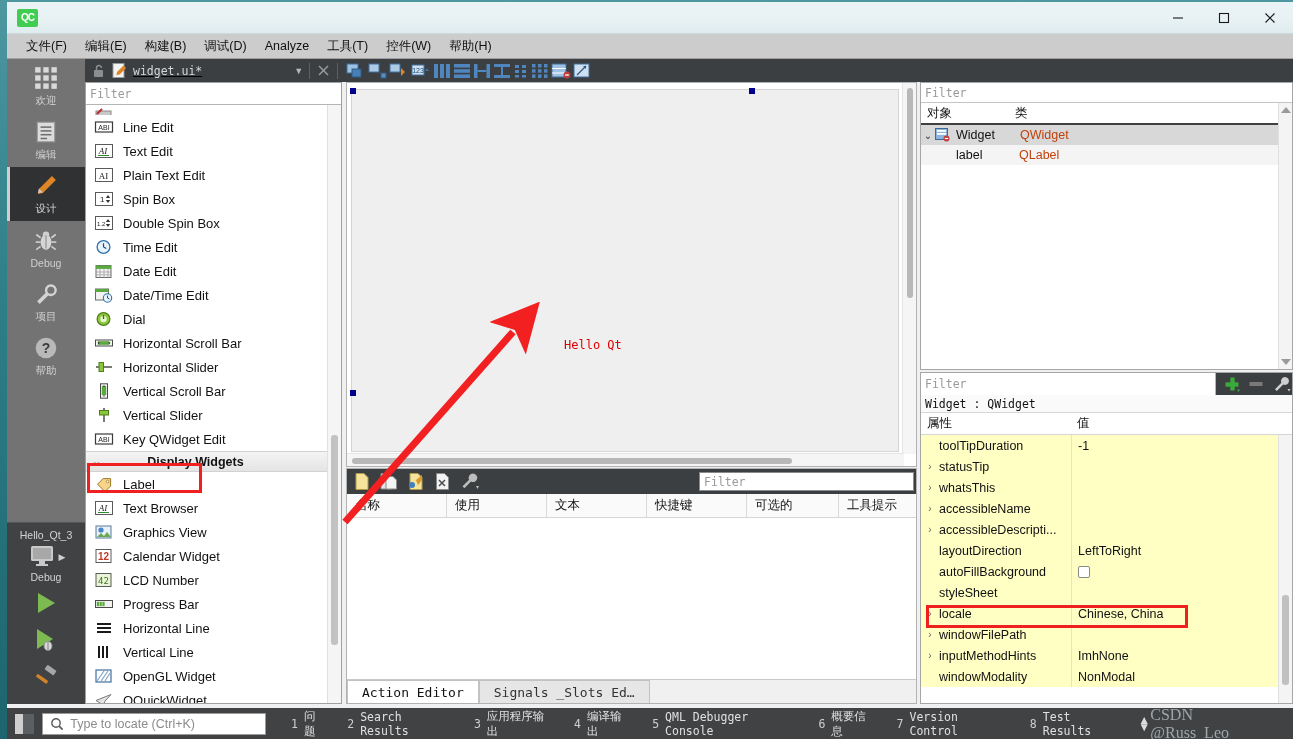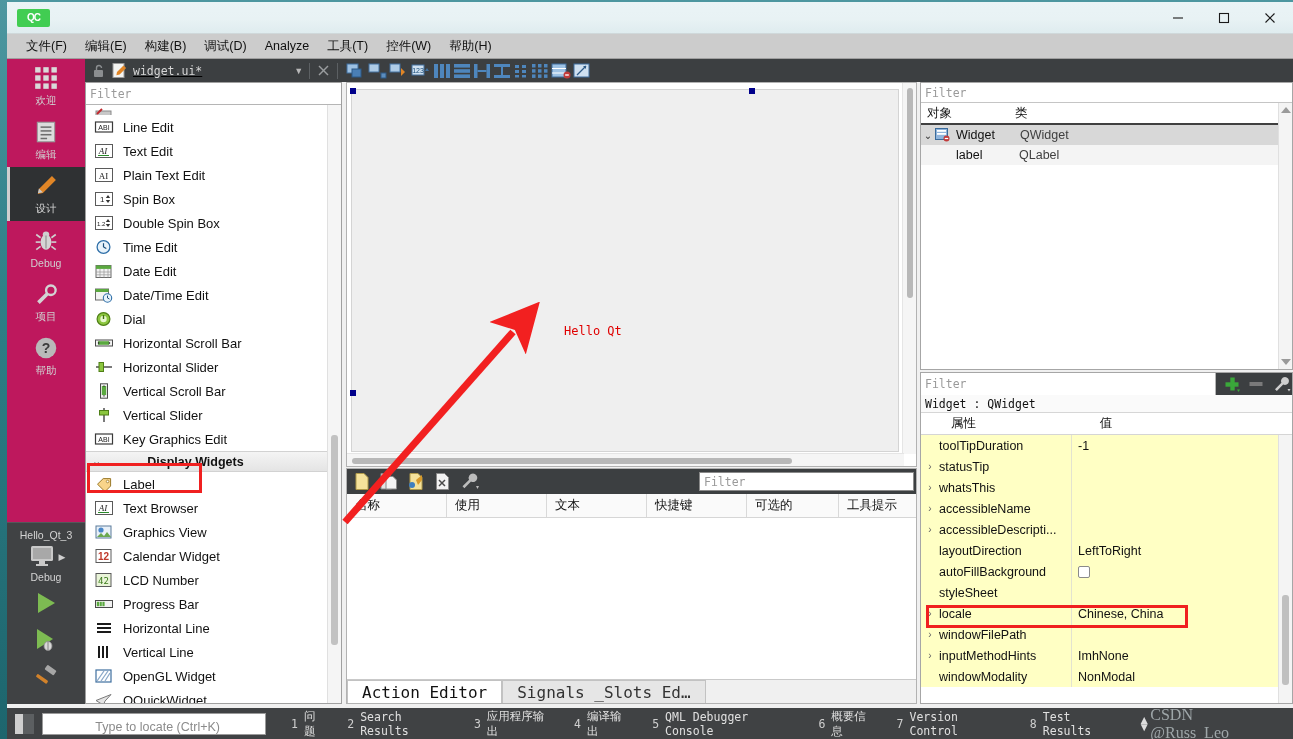--- a/index.html
+++ b/index.html
@@ -27,21 +27,21 @@
 
   
   .titlebar {
     position: absolute; left: 0; top: 0;
     width: 1286px; height: 32px;
     background: linear-gradient(180deg,#eaf4f6 0%, #e8f2f4 55%, #dfecef 100%);
     border-bottom: 1px solid #cfd8da;
     display: flex; align-items: center;
   }
   .tb-icon {
-    width: 33px; height: 18px; margin-left: 10px; margin-right: 9px;
+    width: 21px; height: 18px; margin-left: 10px; margin-right: 9px;
     background: #41cd52; border-radius: 2px;
     display: flex; align-items: center; justify-content: center;
     color: #fff; font-size: 10px; font-weight: bold;
     font-family: "Liberation Sans", sans-serif;
     letter-spacing: -1px;
   }
   .tb-title {
     font-size: 13.5px; color: #1c1c1c;
     font-family: "Liberation Sans", sans-serif;
   }
@@ -64,21 +64,21 @@
     font-size: 12.5px; color: #111;
     padding: 3px 9px;
     font-family: "Liberation Sans", sans-serif;
     white-space: nowrap;
   }
 
   
   .modebar {
     position: absolute; left: 0; top: 57px;
     width: 78px; height: 645px;
-    background: #be185d;
+    background: #737373;
   }
   .mode-itm {
     width: 78px; height: 54px;
     display: flex; flex-direction: column; align-items: center; justify-content: center;
     color: #cfcfcf; cursor: pointer;
   }
   .mode-itm.active { background: #2f3133; }
   .mode-itm.active::before {
     content:''; position:absolute; left:0; width:3px; height:54px; background:#cfcfcf;
   }
@@ -217,21 +217,21 @@
     font-size:12.5px; color:#111; padding-left:8px; display:flex; align-items:center;
     border-right:1px solid #d9d9d9; font-family:"Liberation Sans", sans-serif;
   }
   .ae-body { height: 160px; background:#fff; }
   .ae-tabs {
     position:absolute; left:0; bottom:0; width:569px; height:24px;
     background:#f0f0f0; border-top:1px solid #c9c9c9; display:flex; align-items:flex-end;
   }
   .ae-tab {
     height:23px; display:flex; align-items:center; padding:0 14px;
-    font-family:"DejaVu Sans Mono", monospace; font-size:16px; color:#111;
+    font-family:"DejaVu Sans Mono", monospace; font-size:13px; color:#111;
     background:#ffffff; border:1px solid #c2c2c2; border-bottom:none;
   }
   .ae-tab.inactive { background:#e6e6e6; color:#333; }
 
   
   .objinspector {
     position:absolute; left:913px; top:80px;
     width:373px; height:288px;
     background:#fff; border:1px solid #a6a6a6; overflow:hidden;
   }
@@ -240,42 +240,42 @@
     display:flex; align-items:center; padding-left:4px;
     font-family:"DejaVu Sans Mono", monospace; font-size:11.5px; color:#9a9a9a;
   }
   .oi-head { display:flex; height:22px; border-bottom:2px solid #404040; background:#fff;}
   .oi-th { font-size:12.5px; color:#111; display:flex; align-items:center; padding-left:6px;
            font-family:"Liberation Sans", sans-serif;}
   .oi-row { display:flex; align-items:center; height:20px; }
   .oi-row.sel { background:#d8d8d8; }
   .oi-row.alt { background:#f4f4f4; }
   .oi-name { font-size:12.5px; color:#111; font-family:"Liberation Sans", sans-serif; }
-  .oi-class { font-size:12.5px; color:#404040; font-family:"Liberation Sans", sans-serif; }
+  .oi-class { font-size:12.5px; color:#c2410c; font-family:"Liberation Sans", sans-serif; }
   .oi-scroll { position:absolute; right:0; top:20px; width:14px; height:266px; background:#f4f4f4; border-left:1px solid #e0e0e0;}
 
   
   .propeditor {
     position:absolute; left:913px; top:370px;
     width:373px; height:332px;
     background:#fff; border:1px solid #a6a6a6; overflow:hidden;
   }
   .pe-filterbar { display:flex; height:22px; background:#3c3f41; align-items:center; }
   .pe-filter {
     width:296px; height:22px; background:#fff; display:flex; align-items:center; padding-left:4px;
     font-family:"DejaVu Sans Mono", monospace; font-size:11.5px; color:#9a9a9a;
     border-right:1px solid #b5b5b5;
   }
   .pe-tools { display:flex; align-items:center; gap:7px; padding-left:8px; }
   .pe-objline {
     height:18px; background:#fafafa; border-bottom:1px solid #d6d6d6;
     display:flex; align-items:center; padding-left:4px;
     font-family:"DejaVu Sans Mono", monospace; font-size:11.5px; color:#111;
   }
-  .pe-head { display:flex; height:22px; background:#fff; border-bottom:1px solid #d5d5d5;padding-left:24px; }
+  .pe-head { display:flex; height:22px; background:#fff; border-bottom:1px solid #d5d5d5; }
   .pe-th { font-size:12.5px; color:#111; display:flex; align-items:center; padding-left:6px;
            font-family:"Liberation Sans", sans-serif;}
   .pe-row { display:flex; height:21px; align-items:center; background:#ffffc4; }
   .pe-exp { width:18px; text-align:center; font-size:10px; color:#666; }
   .pe-name { font-size:12.5px; color:#111; font-family:"Liberation Sans", sans-serif; }
   .pe-val { font-size:12.5px; color:#111; font-family:"Liberation Sans", sans-serif;
             padding-left:6px; border-left:1px solid #e3e3d0; height:21px; display:flex; align-items:center; }
   .pe-scroll { position:absolute; right:0; top:62px; width:14px; height:268px; background:#f4f4f4; border-left:1px solid #e0e0e0;}
   .pe-thumb { position:absolute; left:3px; top:160px; width:7px; height:90px; background:#c0c0c0; border-radius:3px;}
   .locale-highlight {
@@ -287,21 +287,20 @@
   .statusbar {
     position:absolute; left:0; bottom:0; width:1286px; height:31px;
     background:#404244; display:flex; align-items:center;
   }
   .sb-toggle { width:20px; height:20px; margin-left:8px; background:#5c5f61; position:relative; }
   .sb-toggle::after{content:''; position:absolute; left:0; top:0; width:8px; height:20px; background:#cfcfcf;}
   .locator {
     width:232px; height:22px; margin-left:8px;
     background:#fff; border:1px solid #9a9a9a; display:flex; align-items:center; gap:6px;
     padding-left:7px;
-    flex-direction:column;
   }
   .locator-text { font-size:12.5px; color:#8b8b8b; font-family:"Liberation Sans", sans-serif; }
   .sb-items { display:flex; align-items:center; margin-left:14px; gap:0px; }
   .sb-itm { display:flex; align-items:center; gap:6px; padding:0 11px;
             font-family:"DejaVu Sans Mono", monospace; font-size:11.5px; color:#e0e0e0; cursor:pointer; }
   .sb-num { color:#cfcfcf; }
   .sb-updown { margin-left:6px; color:#ddd; font-size:12px; display:flex; flex-direction:column; line-height:7px;}
   .watermark {
     margin-left:auto; margin-right:22px; color:#b6bfc2; font-size:16px;
     font-family:Liberation Serif, serif; opacity:.8;
@@ -687,21 +686,21 @@
             <rect x="5.5" y="3.5" width="9" height="4.5" fill="#8cc63f" stroke="#4f7f17"></rect>
           </svg>
           <span class="wb-lbl">Vertical Slider</span>
         </div>
 
         <div class="wb-row">
           <svg class="wb-ico" viewBox="0 0 20 16">
             <rect x="1.5" y="3" width="17" height="10" fill="#fff" stroke="#3a3a3a" stroke-width="1.2"></rect>
             <text x="10" y="11" font-size="7" text-anchor="middle" fill="#1a1a1a" font-family="Liberation Sans, sans-serif">ABI</text>
           </svg>
-          <span class="wb-lbl">Key Graphics Edit</span>
+          <span class="wb-lbl">Key QWidget Edit</span>
         </div>
 
         <div class="wb-group">
           <span class="chev">⌄</span>
           <span class="g-lbl">Display Widgets</span>
         </div>
 
         <div class="wb-row">
           <svg class="wb-ico" viewBox="0 0 20 16">
             <path d="M3.5 8.2L9.2 2.6l7.4 0 0 7.4-5.6 5.6z" fill="#f8d48a" stroke="#9a7a2a" stroke-width="1"></path>
@@ -799,21 +798,21 @@
 
         <div class="wb-scroll">
           <div class="wb-thumb"></div>
         </div>
       </div>
     </div>
     <div class="label-highlight"></div>
 
     <div class="canvaswrap">
       <div class="formsurface">
-        <div class="form-label" style="left:212px; top:234px;">Hello Qt</div>
+        <div class="form-label" style="left:212px; top:248px;">Hello Qt</div>
       </div>
       <div class="handle" style="left:3px; top:5px;"></div>
       <div class="handle" style="left:402px; top:5px;"></div>
       <div class="handle" style="left:3px; top:307px;"></div>
       <div class="cv-vscroll">
         <div class="cv-vthumb"></div>
       </div>
       <div class="cv-hscroll">
         <div class="cv-hthumb"></div>
       </div>

